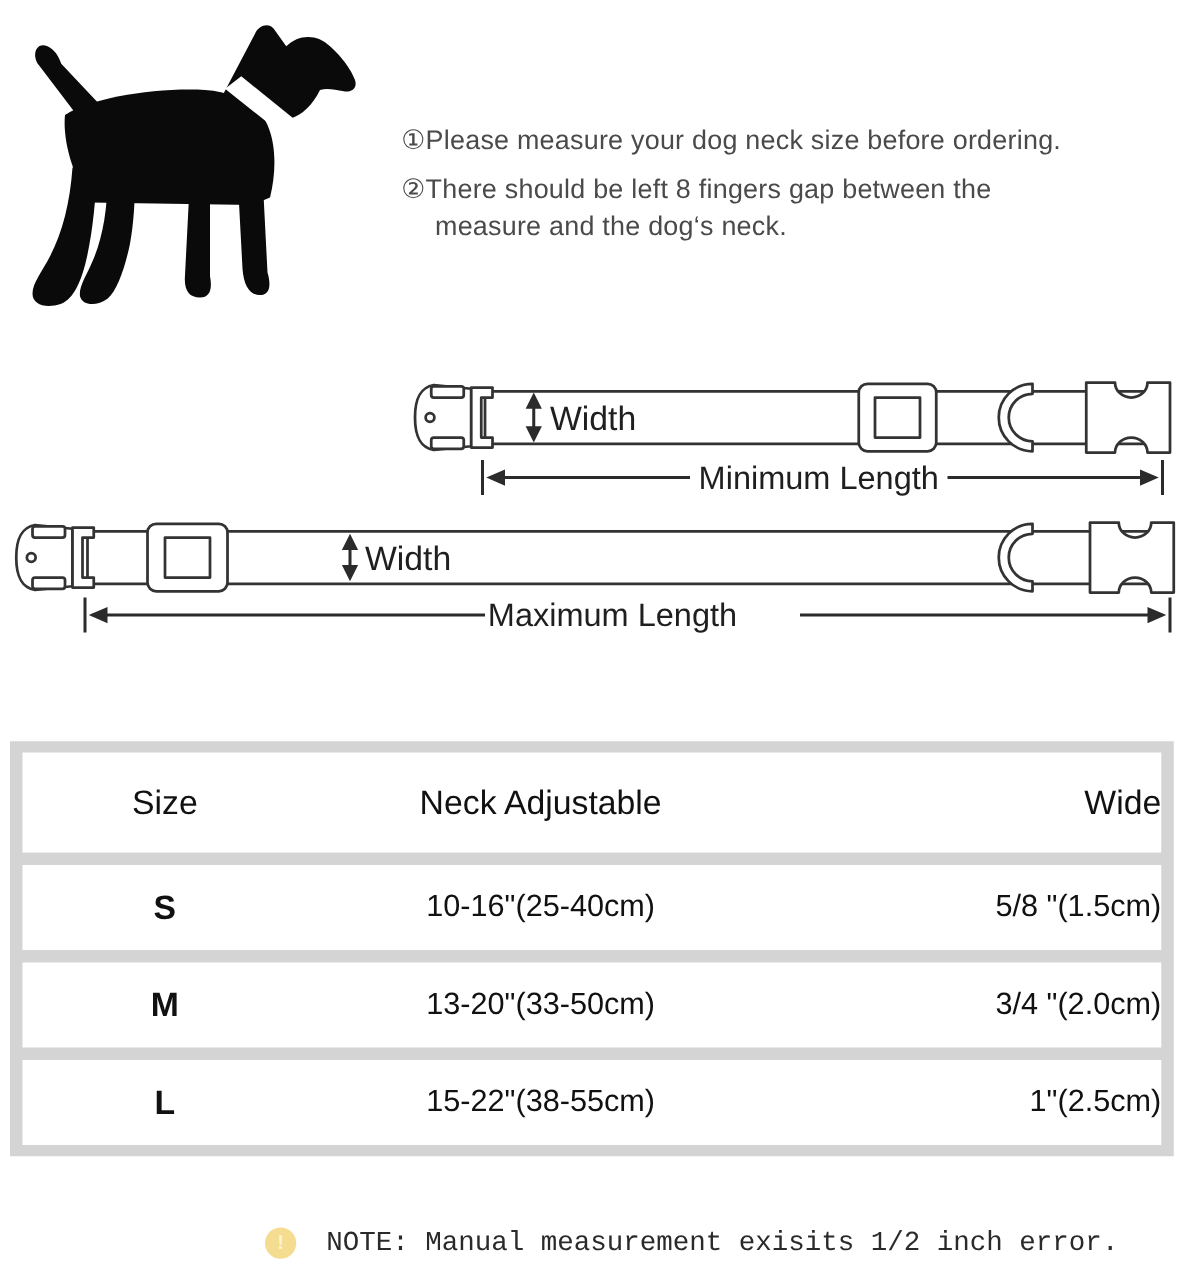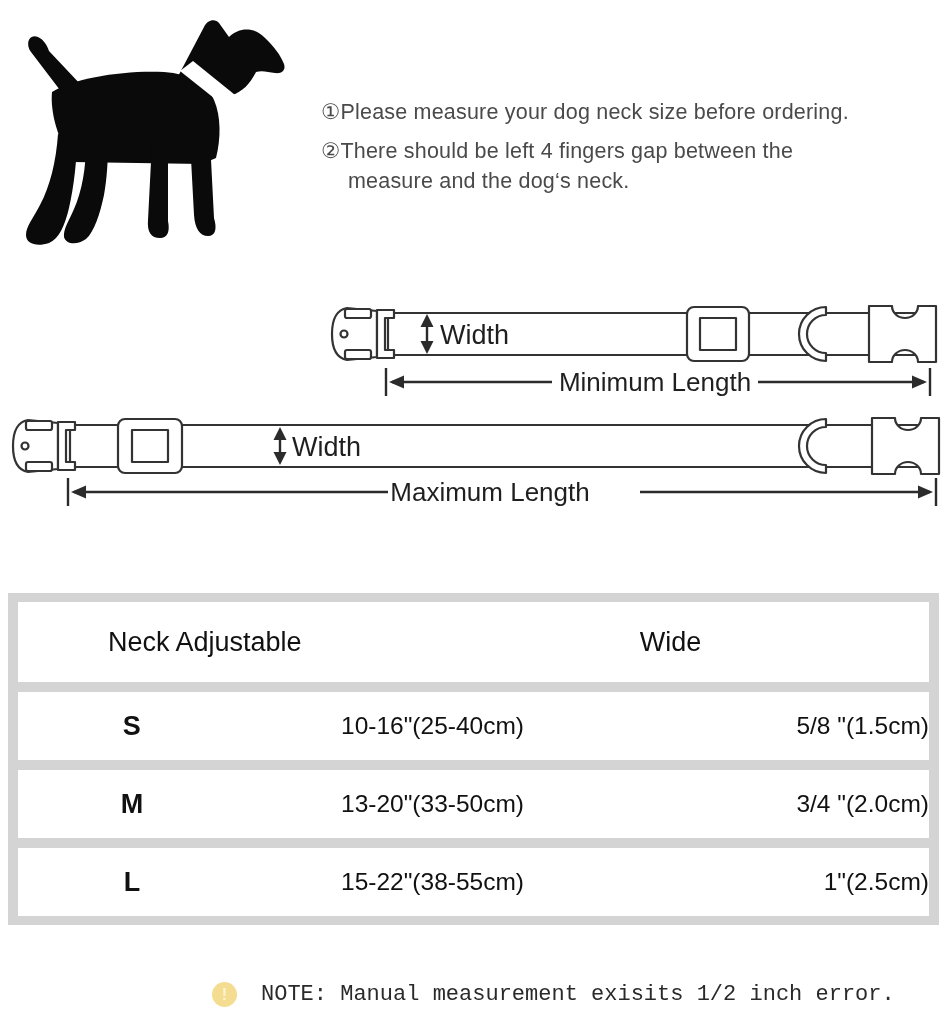--- a/index.html
+++ b/index.html
@@ -55,21 +55,21 @@
       <path d="M 80 128 C 80 154 76 177 68 195 C 63 207 57 215 58 223 C 60 231 72 231 80 225 C 88 218 94 200 98 181 C 101 165 102 146 102 130 Z"></path>
       <path d="M 146 128 L 142 206 C 141 218 145 224 154 224 C 162 224 164 217 162 207 L 162 128 Z"></path>
       <path d="M 184 126 L 188 201 C 189 215 194 222 202 222 C 210 222 211 214 208 204 L 204 126 Z"></path>
       <path d="M 168 70 L 198 13 C 201 6 209 4 213 9 L 223 23 C 233 13 248 13 258 23 C 268 32 275 42 278 50 C 280 56 276 60 269 59 C 262 58 256 56 250 58 C 244 70 236 78 226 81 C 214 85 202 79 196 73 C 203 87 209 99 211 111 L 192 117 C 184 101 176 86 168 78 Z"></path>
     </g>
     <polygon points="174,57 187,47 234,85 223,96" fill="#ffffff"></polygon>
   </svg>
 
   <div class="instructions">
     <div class="instr-line first">①Please measure your dog neck size before ordering.</div>
-    <div class="instr-line">②There should be left 4 fingers gap between the</div>
+    <div class="instr-line">②There should be left 8 fingers gap between the</div>
     <div class="instr-line indent">measure and the dog‘s neck.</div>
   </div>
 
   <svg class="collar-svg" width="947" height="530" viewBox="0 0 947 530">
 
     <g>
       <rect class="lineart" x="388" y="313" width="547" height="42"></rect>
 
       <g transform="translate(331,307)">
         <path class="lineart" d="M 16 1 L 46 4 L 46 50 L 16 53 C 5 51 1 42 1 27 C 1 12 5 3 16 1 Z"></path>
@@ -140,20 +140,21 @@
         <line class="dimline" x1="640" y1="492" x2="930" y2="492"></line>
         <polygon class="dimfill" points="71,492 86,485.5 86,498.5"></polygon>
         <polygon class="dimfill" points="933,492 918,485.5 918,498.5"></polygon>
       </g>
       <text class="svg-label" x="490" y="501" font-size="26" text-anchor="middle">Maximum Length</text>
     </g>
   </svg>
 
   <div class="size-table">
     <div class="t-row header">
+      <div class="c1">Size</div>
       <div class="c2">Neck Adjustable</div>
       <div class="c3">Wide</div>
     </div>
     <div class="t-row data">
       <div class="c1">S</div>
       <div class="c2">10-16"(25-40cm)</div>
       <div class="c3">5/8 "(1.5cm)</div>
     </div>
     <div class="t-row data">
       <div class="c1">M</div>

